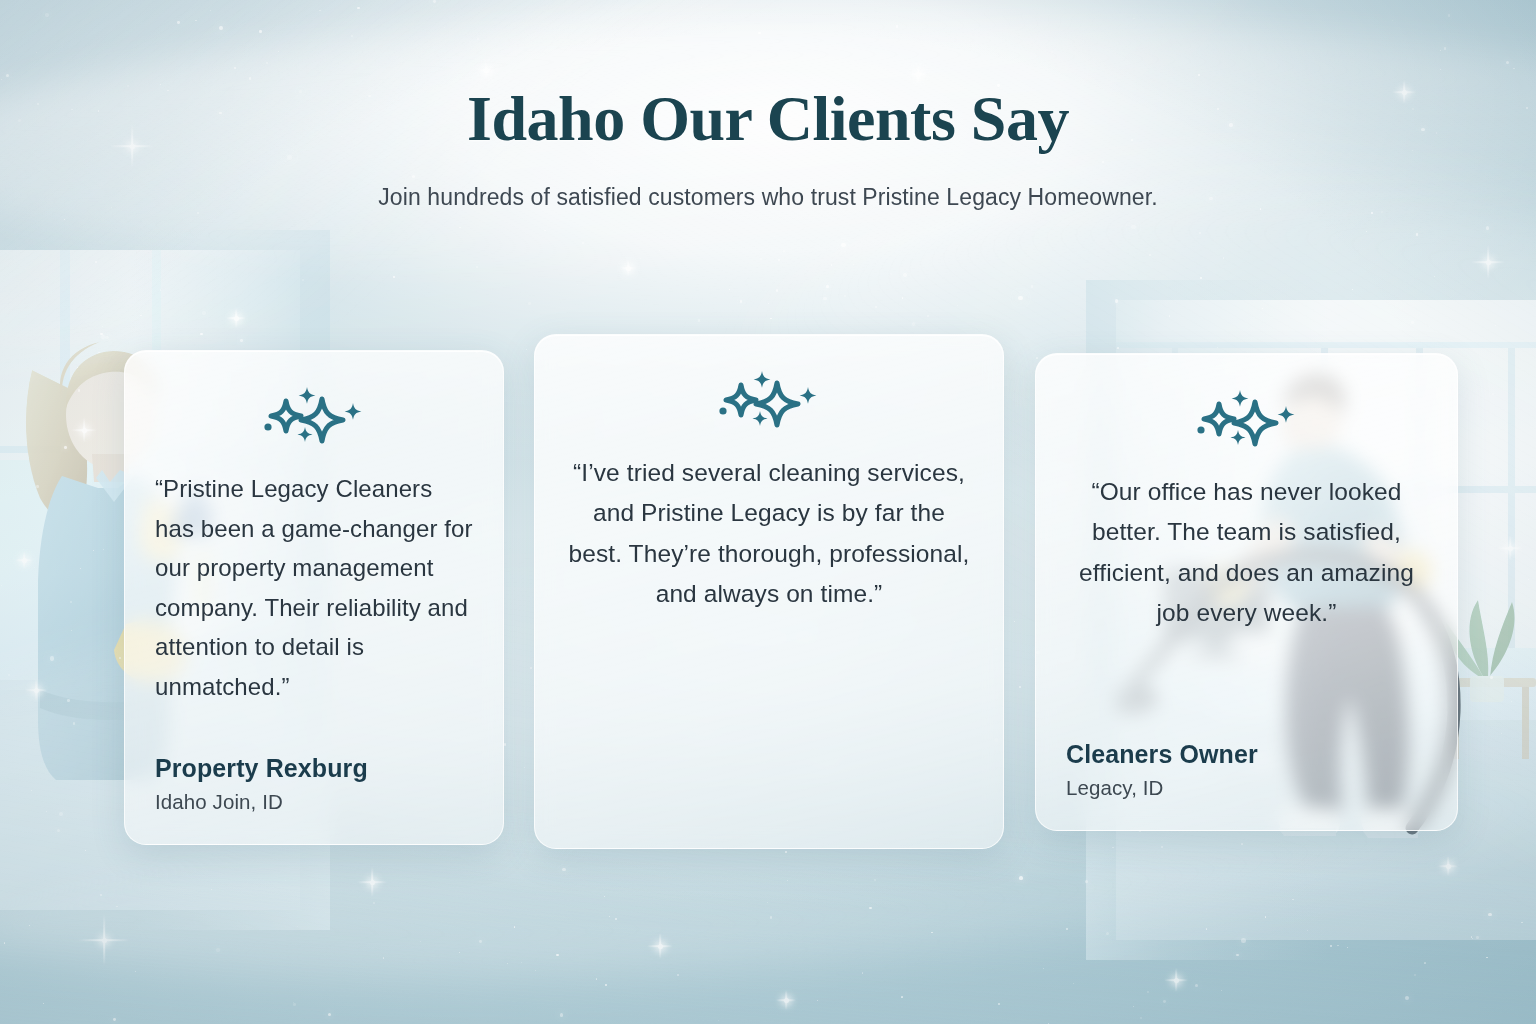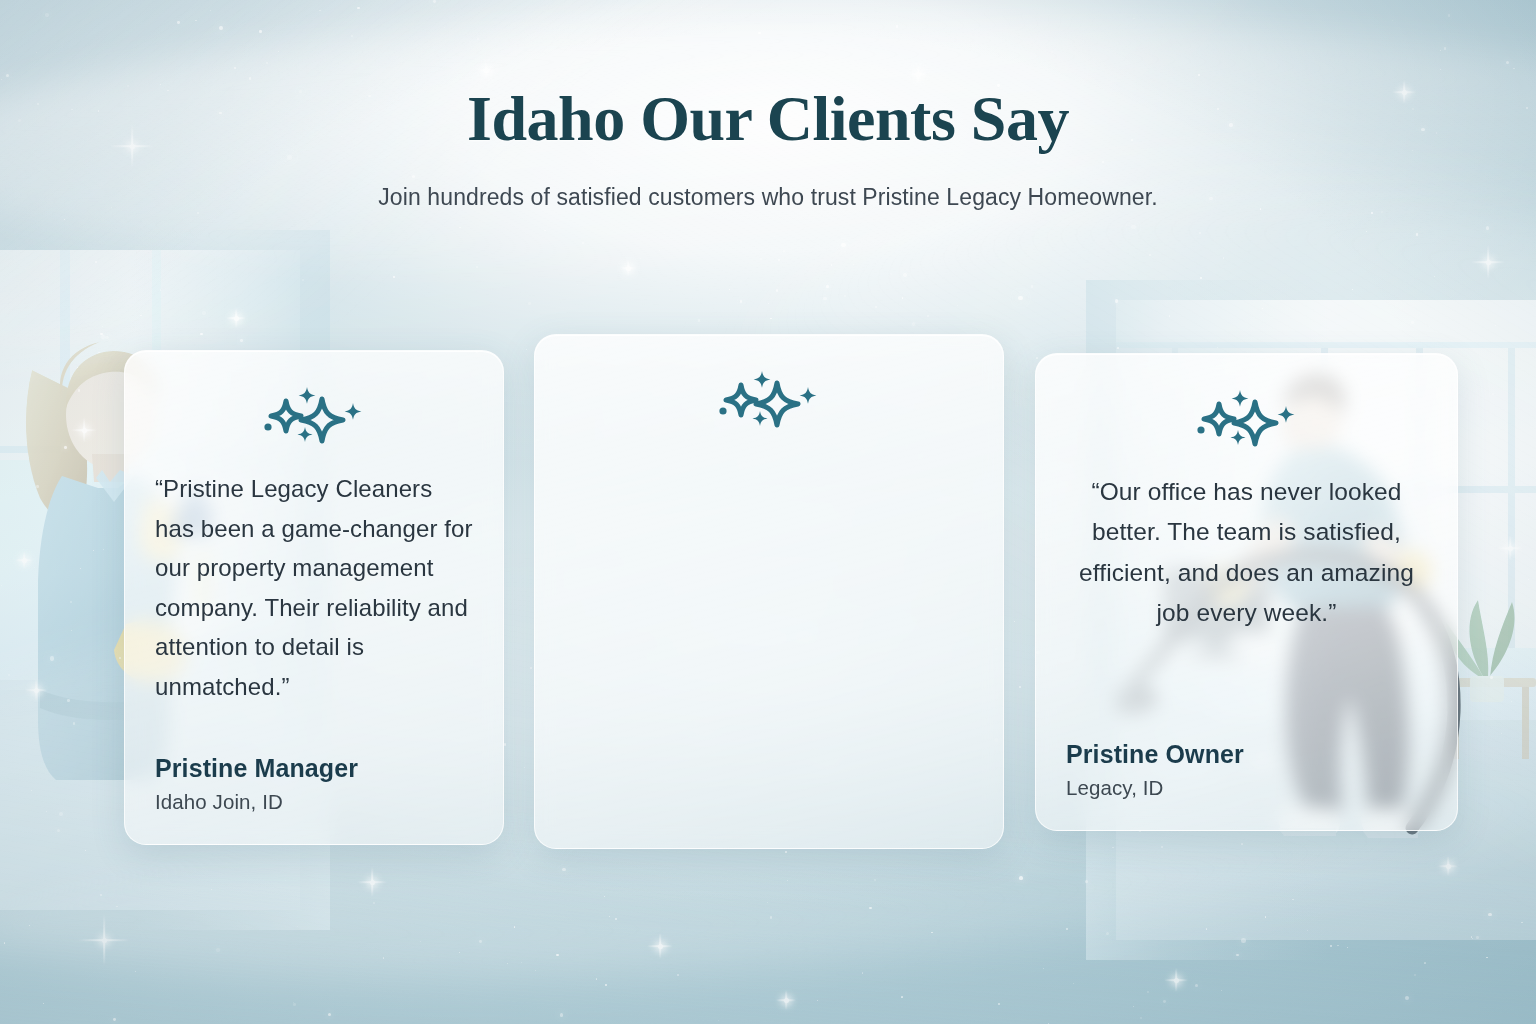--- a/index.html
+++ b/index.html
@@ -829,40 +829,41 @@
             <path d="M47 2 C48 7.6 49.8 9.4 55.4 10.4 C49.8 11.4 48 13.2 47 18.8 C46 13.2 44.2 11.4 38.6 10.4 C44.2 9.4 46 7.6 47 2 Z"></path>
             <path d="M93 18 C94 23.6 95.8 25.4 101.4 26.4 C95.8 27.4 94 29.2 93 34.8 C92 29.2 90.2 27.4 84.6 26.4 C90.2 25.4 92 23.6 93 18 Z"></path>
             <path d="M45 42 C45.9 47 47.5 48.6 52.5 49.5 C47.5 50.4 45.9 52 45 57 C44.1 52 42.5 50.4 37.5 49.5 C42.5 48.6 44.1 47 45 42 Z"></path>
             <circle cx="8" cy="42" r="3.6"></circle>
           </g>
         </svg>
       </div>
       <div class="quote">“Pristine Legacy Cleaners has been a game-changer for our property management company. Their reliability and attention to detail is unmatched.”</div>
       <div class="spacer"></div>
       <div class="person">
-        <div class="person-role">Pristine Manager</div>
+        <div class="person-role">Property Rexburg</div>
         <div class="person-loc">Idaho Join, ID</div>
       </div>
     </div>
 
     <div class="card card-2">
       <div class="card-icon">
         <svg width="108" height="60" viewBox="0 0 108 60">
           <g fill="none" stroke="#2a7185" stroke-width="5" stroke-linejoin="round">
             <path d="M62 14 C64.5 28 69 32.5 83 35 C69 37.5 64.5 42 62 56 C59.5 42 55 37.5 41 35 C55 32.5 59.5 28 62 14 Z"></path>
             <path d="M26 16 C27.8 26 31 29.2 41 31 C31 32.8 27.8 36 26 46 C24.2 36 21 32.8 11 31 C21 29.2 24.2 26 26 16 Z"></path>
           </g>
           <g fill="#2a7185">
             <path d="M47 2 C48 7.6 49.8 9.4 55.4 10.4 C49.8 11.4 48 13.2 47 18.8 C46 13.2 44.2 11.4 38.6 10.4 C44.2 9.4 46 7.6 47 2 Z"></path>
             <path d="M93 18 C94 23.6 95.8 25.4 101.4 26.4 C95.8 27.4 94 29.2 93 34.8 C92 29.2 90.2 27.4 84.6 26.4 C90.2 25.4 92 23.6 93 18 Z"></path>
             <path d="M45 42 C45.9 47 47.5 48.6 52.5 49.5 C47.5 50.4 45.9 52 45 57 C44.1 52 42.5 50.4 37.5 49.5 C42.5 48.6 44.1 47 45 42 Z"></path>
             <circle cx="8" cy="42" r="3.6"></circle>
           </g>
         </svg>
       </div>
+      <div class="quote">“I’ve tried several cleaning services, and Pristine Legacy is by far the best. They’re thorough, professional, and always on time.”</div>
       <div class="spacer"></div>
     </div>
 
     <div class="card card-3">
       <div class="card-icon">
         <svg width="108" height="60" viewBox="0 0 108 60">
           <g fill="none" stroke="#2a7185" stroke-width="5" stroke-linejoin="round">
             <path d="M62 14 C64.5 28 69 32.5 83 35 C69 37.5 64.5 42 62 56 C59.5 42 55 37.5 41 35 C55 32.5 59.5 28 62 14 Z"></path>
             <path d="M26 16 C27.8 26 31 29.2 41 31 C31 32.8 27.8 36 26 46 C24.2 36 21 32.8 11 31 C21 29.2 24.2 26 26 16 Z"></path>
           </g>
@@ -870,19 +871,19 @@
             <path d="M47 2 C48 7.6 49.8 9.4 55.4 10.4 C49.8 11.4 48 13.2 47 18.8 C46 13.2 44.2 11.4 38.6 10.4 C44.2 9.4 46 7.6 47 2 Z"></path>
             <path d="M93 18 C94 23.6 95.8 25.4 101.4 26.4 C95.8 27.4 94 29.2 93 34.8 C92 29.2 90.2 27.4 84.6 26.4 C90.2 25.4 92 23.6 93 18 Z"></path>
             <path d="M45 42 C45.9 47 47.5 48.6 52.5 49.5 C47.5 50.4 45.9 52 45 57 C44.1 52 42.5 50.4 37.5 49.5 C42.5 48.6 44.1 47 45 42 Z"></path>
             <circle cx="8" cy="42" r="3.6"></circle>
           </g>
         </svg>
       </div>
       <div class="quote">“Our office has never looked better. The team is satisfied, efficient, and does an amazing job every week.”</div>
       <div class="spacer"></div>
       <div class="person">
-        <div class="person-role">Pristine Owner</div>
+        <div class="person-role">Cleaners Owner</div>
         <div class="person-loc">Legacy, ID</div>
       </div>
     </div>
 
   </div>
 </div>
 
 </body></html>

